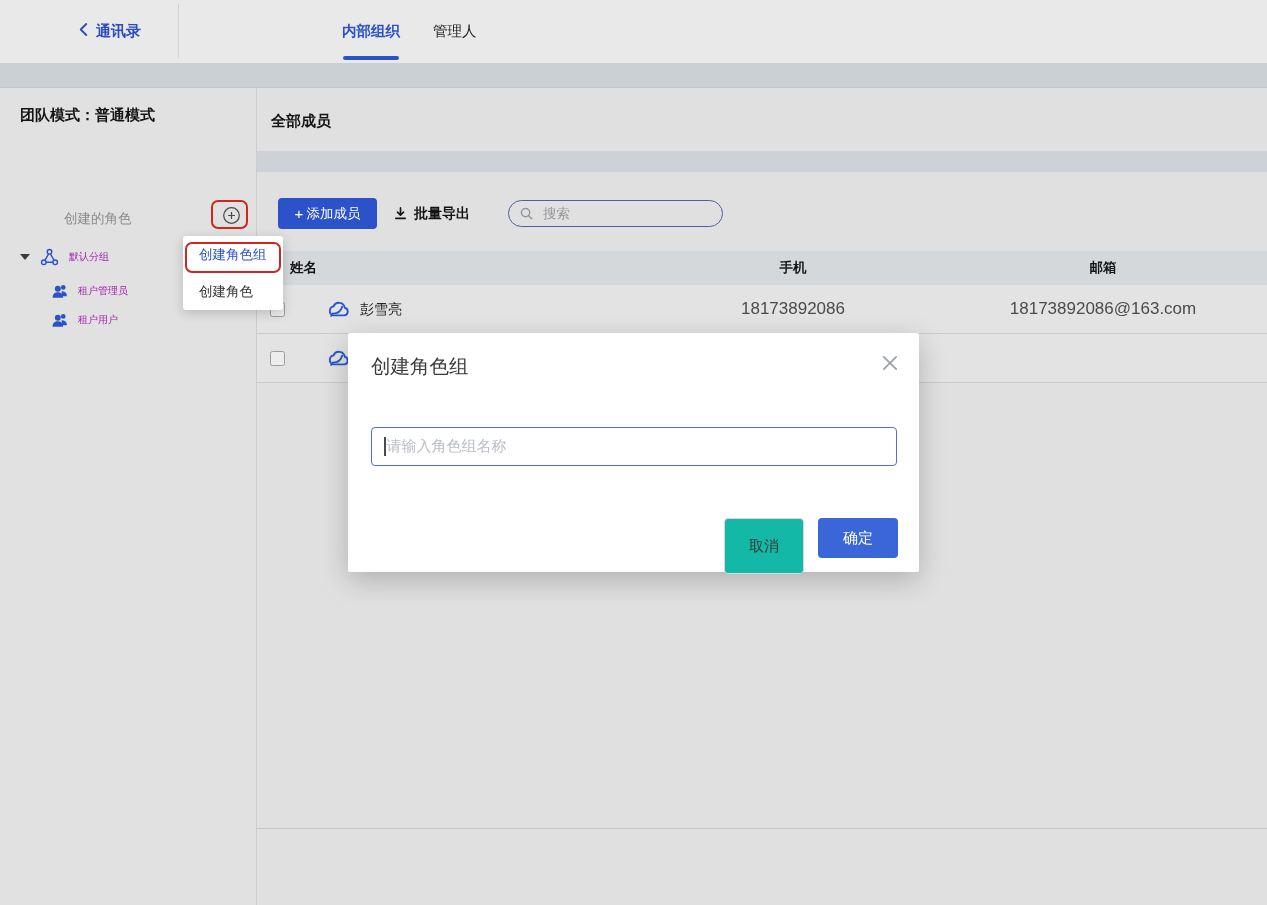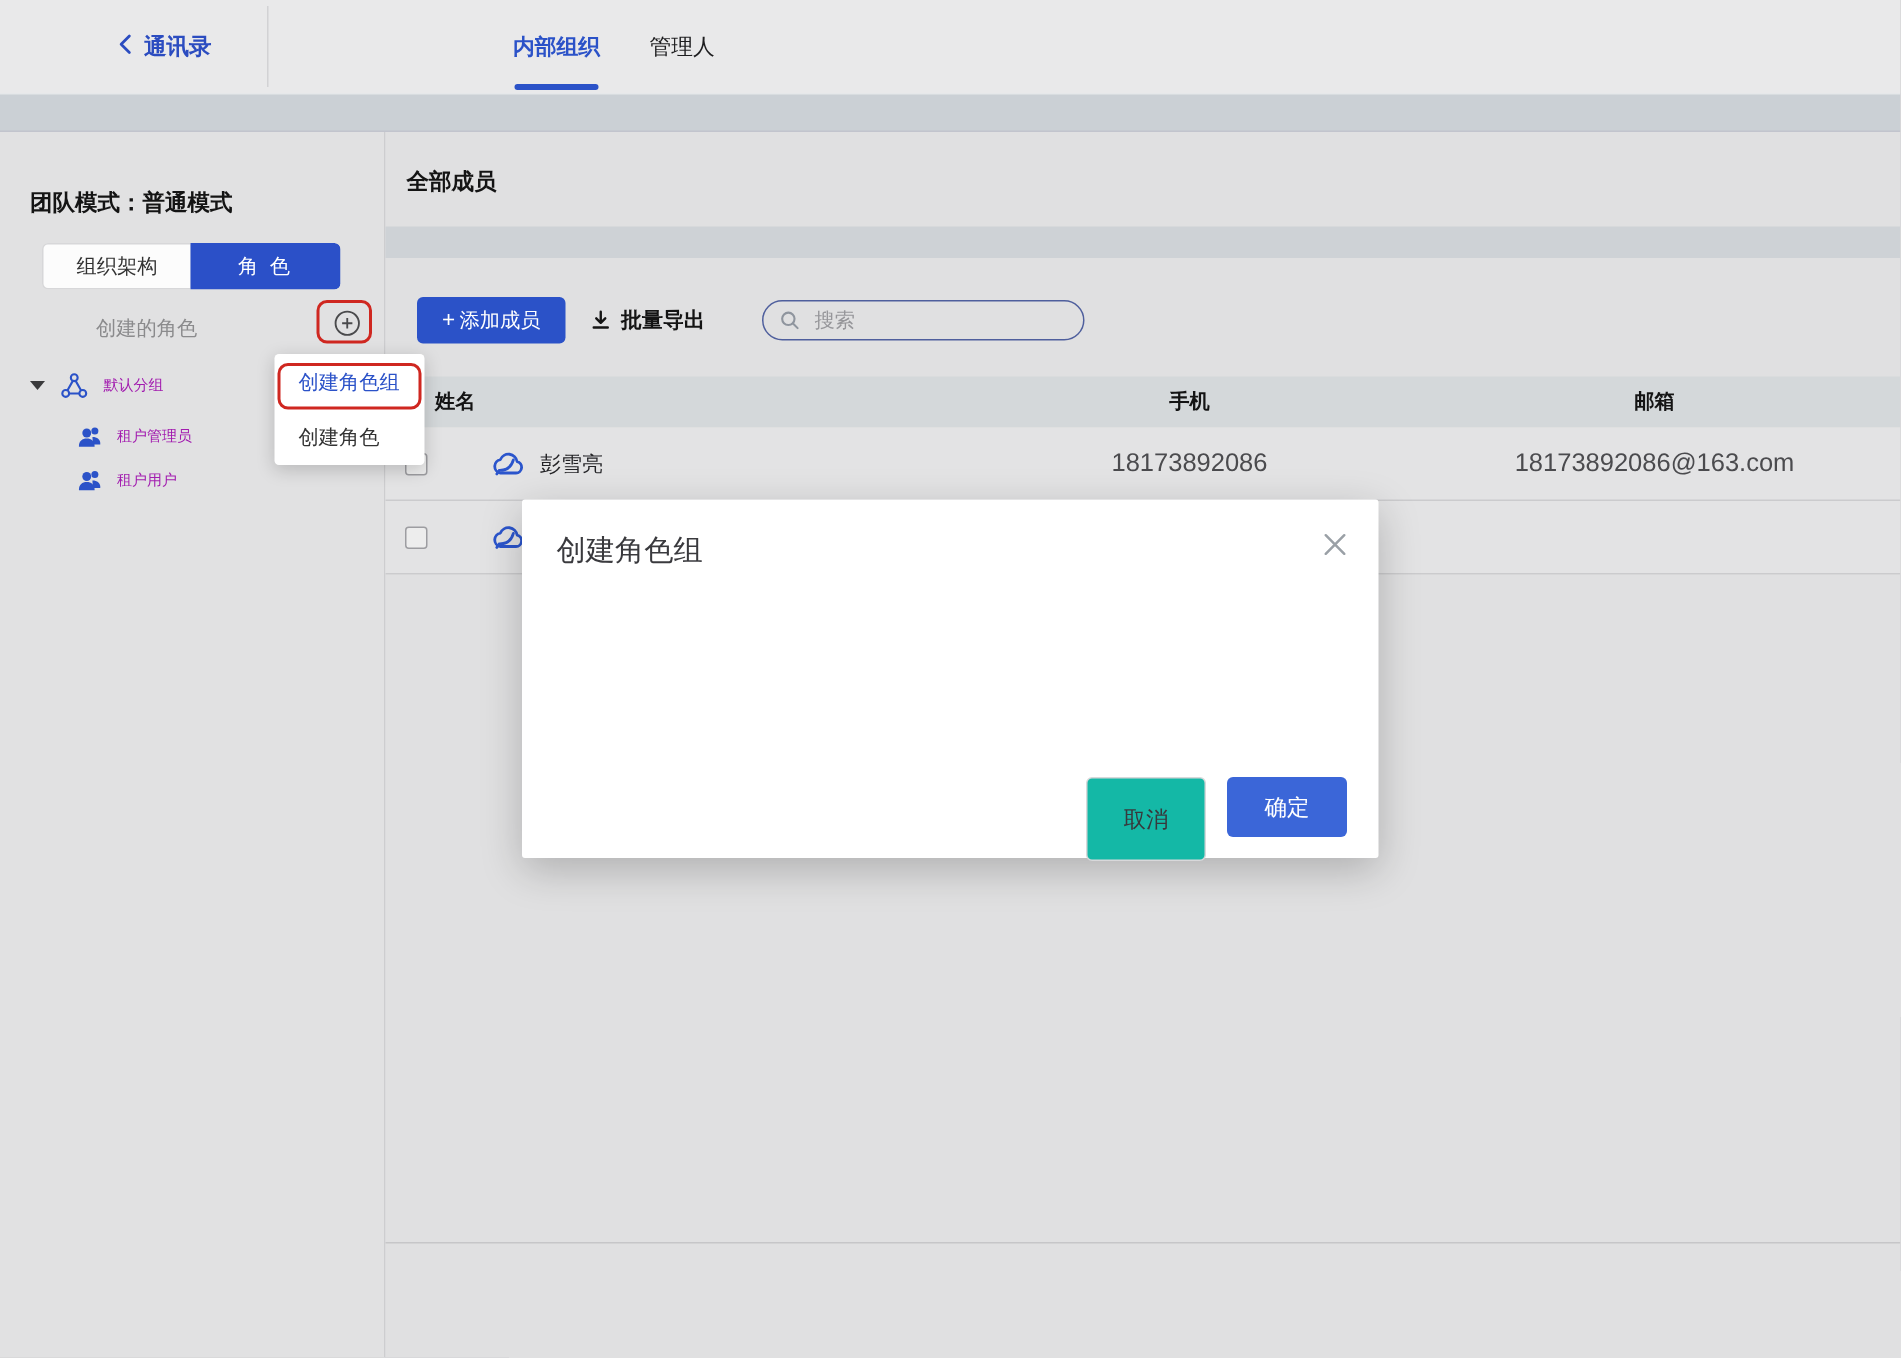--- a/index.html
+++ b/index.html
@@ -12,21 +12,21 @@
   .topbar-divider{position:absolute;left:178px;top:4px;width:1px;height:54px;background:#d2d2d4;}
   .top-tab{position:absolute;top:0;height:62px;display:flex;align-items:center;font-size:14.5px;cursor:pointer;}
   .top-tab.active{color:#2b52c8;font-weight:700;}
   .top-tab.inactive{color:#1d1d1f;font-weight:500;}
   .tab-underline{position:absolute;left:343px;top:56px;width:56px;height:3.5px;background:#2b52c8;border-radius:2px;}
 
   .strip{position:absolute;left:0;top:62px;width:1267px;height:26px;background:#cbd0d5;border-top:1px solid #e6e8ea;border-bottom:1px solid #c2c4cd;}
 
   
   .sidebar{position:absolute;left:0;top:88px;width:257px;height:817px;background:#e1e1e2;border-right:1px solid #cdcdcf;}
-  .team-mode{position:absolute;left:20px;top:106px;font-size:15px;font-weight:700;color:#141414;margin-top:20px;}
+  .team-mode{position:absolute;left:20px;top:106px;font-size:15px;font-weight:700;color:#141414;}
   .seg{position:absolute;left:28px;top:162px;width:199px;height:31px;display:flex;border-radius:4px;overflow:hidden;}
   .seg-left{width:99px;height:31px;background:#fcfcfc;border:1px solid #d7d7d9;border-right:none;display:flex;align-items:center;justify-content:center;font-size:13.5px;color:#333;border-radius:4px 0 0 4px;cursor:pointer;}
   .seg-right{width:100px;height:31px;background:#2b50c8;display:flex;align-items:center;justify-content:center;font-size:13.5px;color:#fff;border-radius:0 4px 4px 0;cursor:pointer;letter-spacing:2px;}
   .created-roles{position:absolute;left:20px;top:210px;font-size:13.5px;color:#8b8b8d;margin-left:44px;}
   .plus-wrap{position:absolute;left:222px;top:206px;width:19px;height:19px;cursor:pointer;}
   .anno{position:absolute;border:2.5px solid #cf2720;border-radius:7px;pointer-events:none;z-index:60;}
   .anno-plus{left:211px;top:200px;width:37px;height:29px;}
 
   .tree-row{position:absolute;display:flex;align-items:center;cursor:pointer;}
   .caret-down{width:0;height:0;border-left:5px solid transparent;border-right:5px solid transparent;border-top:6.5px solid #3a3a3c;}
@@ -97,24 +97,20 @@
       <span>管理人</span>
     </div>
     <div class="tab-underline"></div>
   </div>
 
   <div class="strip"></div>
 
   <div class="sidebar"></div>
   <div class="team-mode">团队模式：普通模式</div>
 
-  <div class="seg">
-    <div class="seg-left">组织架构</div>
-    <div class="seg-right">角 色</div>
-  </div>
 
   <div class="created-roles">创建的角色</div>
 
   <div class="plus-wrap">
     <span>
       <svg width="19" height="19" viewBox="0 0 20 20">
           <circle cx="10" cy="10" r="8.2" stroke="#4a4a4c" stroke-width="1.3" fill="none"></circle>
           <path d="M10 6.4 V13.6 M6.4 10 H13.6" stroke="#4a4a4c" stroke-width="1.3" fill="none"></path>
         </svg>
     </span>
@@ -224,17 +220,21 @@
     <div class="footer-line"></div>
   </div>
 
   <div class="modal">
     <div class="modal-title">创建角色组</div>
     <div class="modal-close">
       <svg width="18" height="18" viewBox="0 0 16 16">
           <path d="M2.5 2.5 L13.5 13.5 M13.5 2.5 L2.5 13.5" stroke="#9aa0a6" stroke-width="1.5" stroke-linecap="round"></path>
         </svg>
     </div>
+    <div class="modal-input">
+      <span class="caret-bar"></span>
+      <span class="ph">请输入角色组名称</span>
+    </div>
     <div class="btn-cancel">取消</div>
     <div class="btn-confirm">确定</div>
   </div>
 
 </div>
 
 </body></html>

